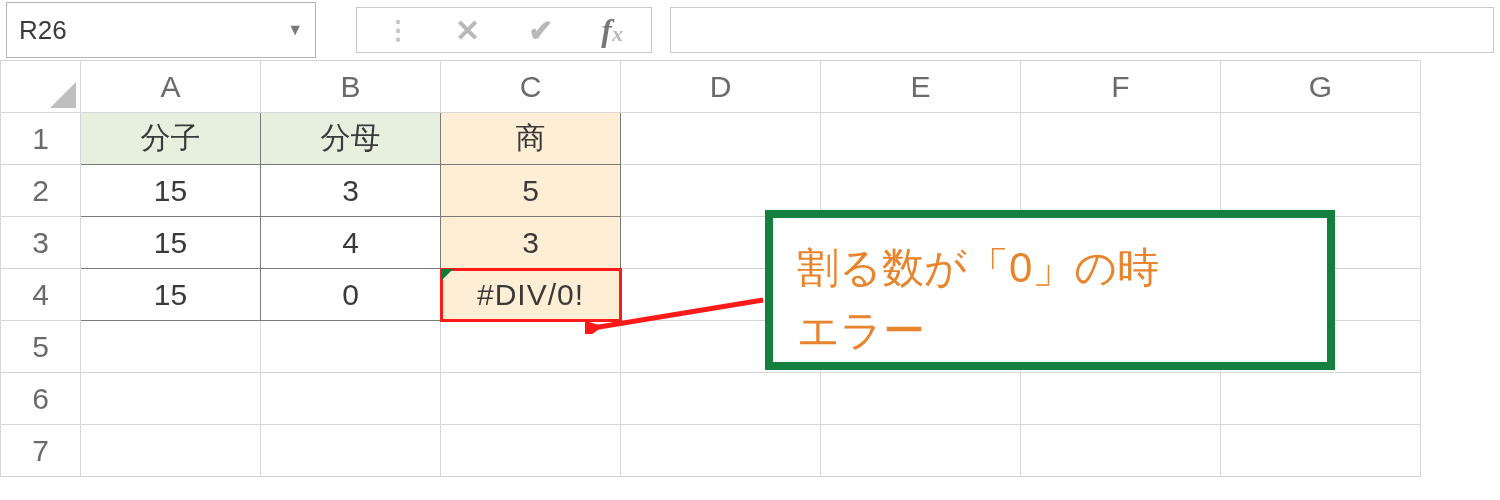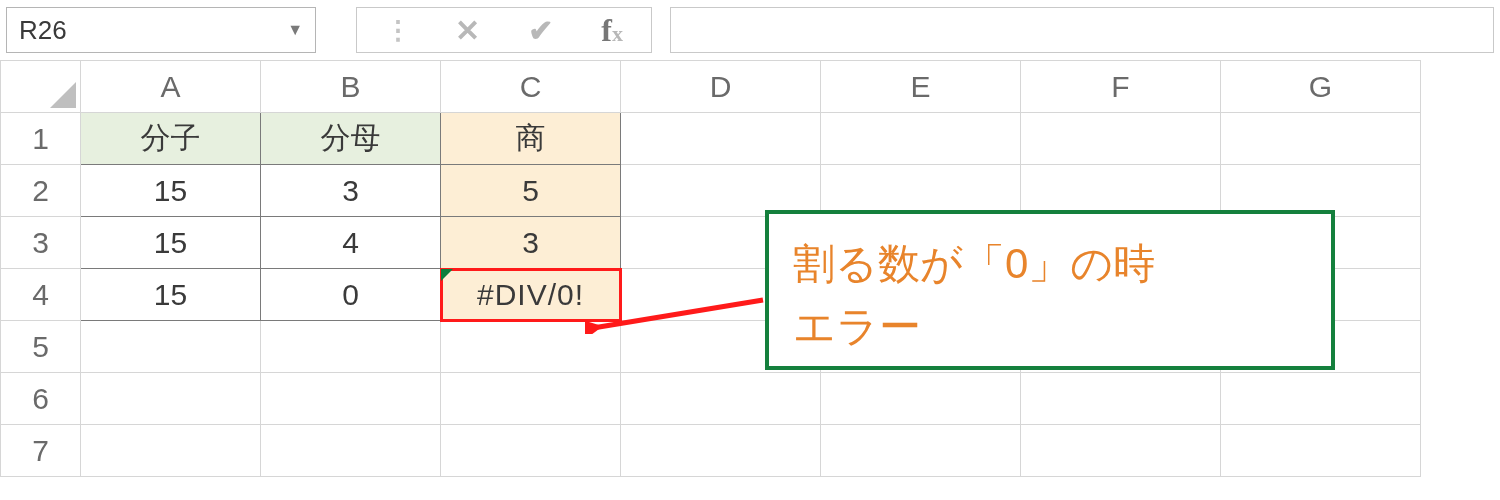--- a/index.html
+++ b/index.html
@@ -15,21 +15,21 @@
 
   
   .formula-bar {
     display: flex;
     align-items: center;
     height: 60px;
     padding: 6px 6px 6px 6px;
   }
   .name-box {
     width: 310px;
-    height: 46px;
+    height: 56px;
     border: 1px solid #b5b5b5;
     background: #ffffff;
     display: flex;
     align-items: center;
     padding: 0 12px;
     font-size: 26px;
     color: #3a3a3a;
     margin-right: 40px;
     position: relative;
   }
@@ -47,21 +47,21 @@
     background: #ffffff;
     padding: 0 28px;
     margin-right: 18px;
   }
   .fx-icons span {
     font-size: 30px;
     color: #b8b8b8;
     font-weight: bold;
   }
   .fx-icons .grip { letter-spacing:-4px; color:#c4c4c4; font-size:26px; }
-  .fx-icons .fx   { font-family: "Times New Roman", serif; color:#777; font-weight:bold; font-size:32px;}
+  .fx-icons .fx   { font-style: italic; font-family: "Times New Roman", serif; color:#777; font-weight:bold; font-size:32px;}
   .formula-input {
     flex: 1;
     height: 46px;
     border: 1px solid #c9c9c9;
     background: #ffffff;
   }
 
   
   .sheet {
     position: relative;
@@ -125,21 +125,21 @@
     border-color:#0b7d3b transparent transparent transparent;
   }
 
   
   .callout {
     position:absolute;
     top:210px;
     left:765px;
     width:570px;
     height:160px;
-    border:4px solid #15803d;
+    border:8px solid #15803d;
     background:#ffffff;
     color:#e8842b;
     font-size:42px;
     line-height:1.5;
     padding:18px 24px;
     white-space:pre-line;
   }
   .arrow {
     position:absolute;
     top:294px;

